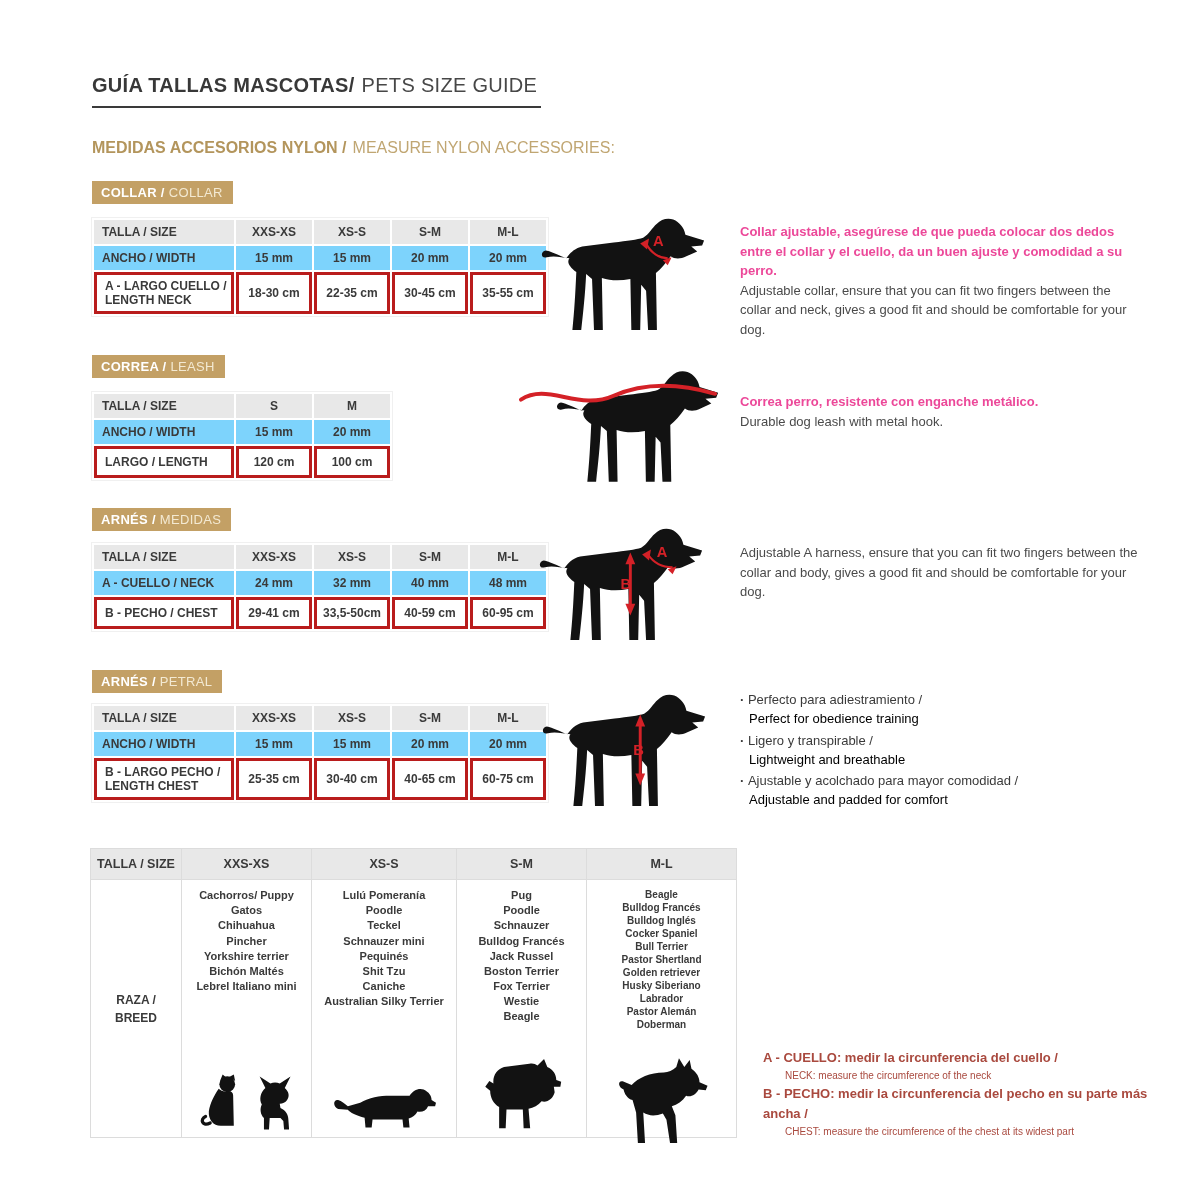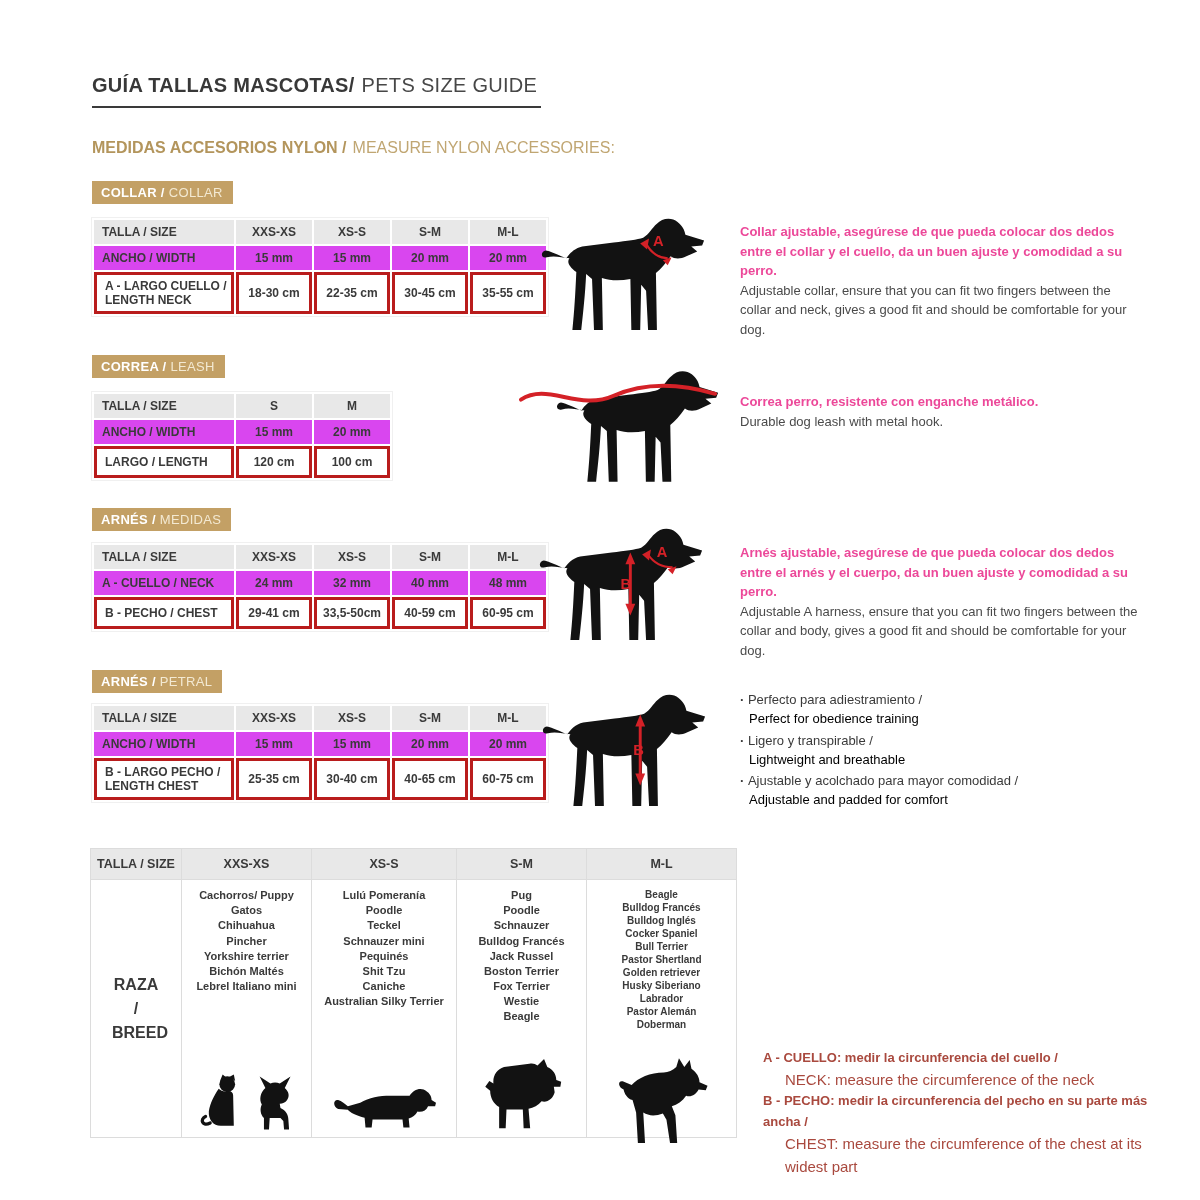--- a/index.html
+++ b/index.html
@@ -16,21 +16,21 @@
   
   .badge{position:absolute;background:#c3a065;color:#fff;font-size:13px;font-weight:700;
          padding:4px 10px 4px 9px;letter-spacing:.3px;white-space:nowrap;}
   .badge .b-en{font-weight:400;color:#f3e9d2;margin-left:4px;}
 
   
   .sizetable{position:absolute;border-collapse:separate;border-spacing:2px;color:#3a3a3a;outline:1px solid #f0f0f0;}
   .sizetable td{font-size:12px;font-weight:700;text-align:center;vertical-align:middle;height:24px;width:66px;padding:0 2px;}
   .sizetable td.lbl{width:124px;text-align:left;padding-left:8px;}
   .sizetable tr.r1 td{background:#e8e8e8;}
-  .sizetable tr.r2 td{background:#d946ef;}
+  .sizetable tr.r2 td{background:#7dd3fc;}
   .sizetable tr.r3 td{background:#fff;border:3px solid #b91c1c;height:26px;}
   .sizetable.tall tr.r3 td{height:36px;}
 
   
   .desc{position:absolute;width:402px;font-size:13px;line-height:1.5;}
   .d-es{font-weight:700;color:#ec4899;}
   .d-en{font-weight:400;color:#4a4a4a;}
 
   .bullets{position:absolute;width:410px;font-size:13px;line-height:1.45;}
   .bullet{margin-bottom:3px;}
@@ -50,29 +50,29 @@
   
   .breedtable{position:absolute;width:645px;border:1px solid #dcdcdc;background:#fff;}
   .bt-head{display:flex;height:30px;border-bottom:1px solid #dcdcdc;}
   .bt-hcell{display:flex;align-items:center;justify-content:center;font-weight:700;font-size:12.5px;background:#e8e8e8;box-sizing:border-box;}
   .bt-body{display:flex;height:257px;}
   .bt-col{display:flex;flex-direction:column;box-sizing:border-box;gap:26px;}
   .c0{width:90px;} .c1{width:130px;} .c2{width:145px;} .c3{width:130px;} .c4{width:150px;}
   .bt-head .c1,.bt-head .c2,.bt-head .c3,.bt-head .c4,
   .bt-body .c1,.bt-body .c2,.bt-body .c3,.bt-body .c4{border-left:1px solid #dcdcdc;}
   .label-col{align-items:center;justify-content:center;}
-  .raza{width:48px;text-align:center;font-weight:700;font-size:16px;line-height:1.5;}
+  .raza{width:48px;text-align:center;font-weight:700;font-size:12px;line-height:1.5;}
   .breedlist{padding-top:8px;font-size:11px;font-weight:700;text-align:center;line-height:1.38;}
   .bt-col.ml .breedlist{font-size:10px;line-height:1.3;}
   .sil-row{margin-top:auto;display:flex;justify-content:center;align-items:flex-end;gap:8px;padding-bottom:6px;}
 
   
   .notes{position:absolute;width:410px;font-size:13px;line-height:1.55;color:#a9493e;}
   .n-es{font-weight:700;}
-  .n-en{font-weight:400;padding-left:22px;font-size:15px;}
+  .n-en{font-weight:400;padding-left:22px;font-size:10px;}
 </style>
 </head>
 <body>
 
 <div class="page">
 
   <svg width="0" height="0" style="position:absolute" aria-hidden="true">
     <defs>
       <path id="dog-body" class="dog-fill" d="M9 37 C15 38 22 42 30 45 C33 40 38 35 46 33 L78 29 C92 27 102 26 108 24 C114 21 117 14 122 10 C127 4 137 3 143 8 C148 12 150 16 151 21 L170 27 L168 32 L157 33 L163 38 L152 43 C146 46 140 46 136 43 C131 50 126 56 121 60 L122 118 L113 118 L111 78 L106 72 L105 118 L96 118 L95 66 C85 68 75 68 66 65 L67 118 L58 118 L56 66 L50 61 C49 82 47 100 45 118 L36 118 C38 99 39 81 40 59 C33 54 30 49 33 45 C25 44 17 42 10 44 C4 46 3 38 9 37 Z"></path>
     </defs>
@@ -206,21 +206,20 @@
     </g>
     <g>
       <line class="mk-line2" x1="97" y1="36" x2="97" y2="86"></line>
       <polygon class="mk" points="92,41 97,29 102,41"></polygon>
       <polygon class="mk" points="92,81 97,93 102,81"></polygon>
       <text x="87" y="66" class="mk-letter">B</text>
     </g>
   </svg>
 
   <div class="desc" style="left:740px;top:543px">
-    <div class="d-es">Arnés ajustable, asegúrese de que pueda colocar dos dedos entre el arnés y el cuerpo, da un buen ajuste y comodidad a su perro.</div>
     <div class="d-en">Adjustable A harness, ensure that you can fit two fingers between the collar and body, gives a good fit and should be comfortable for your dog.</div>
   </div>
 
   <div class="badge" style="left:92px;top:670px">
     <span class="b-es">ARNÉS /</span><span class="b-en">PETRAL</span>
   </div>
 
   <table class="sizetable tall" style="left:92px;top:704px">
       <tbody>
     <tr class="r1">

